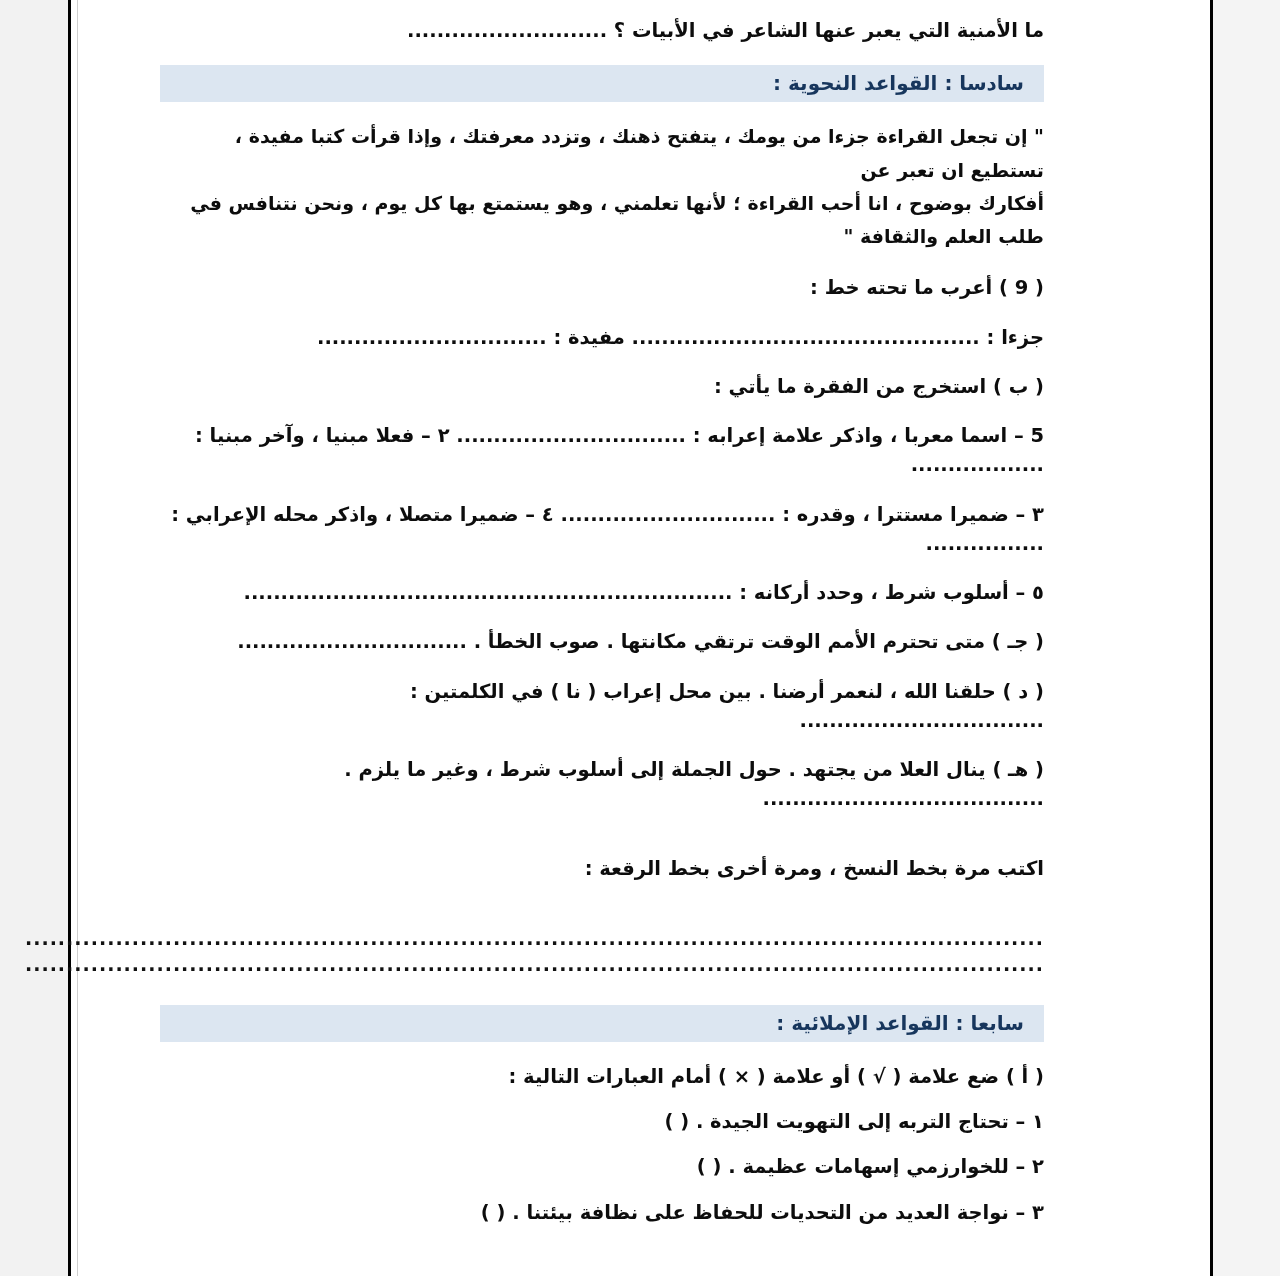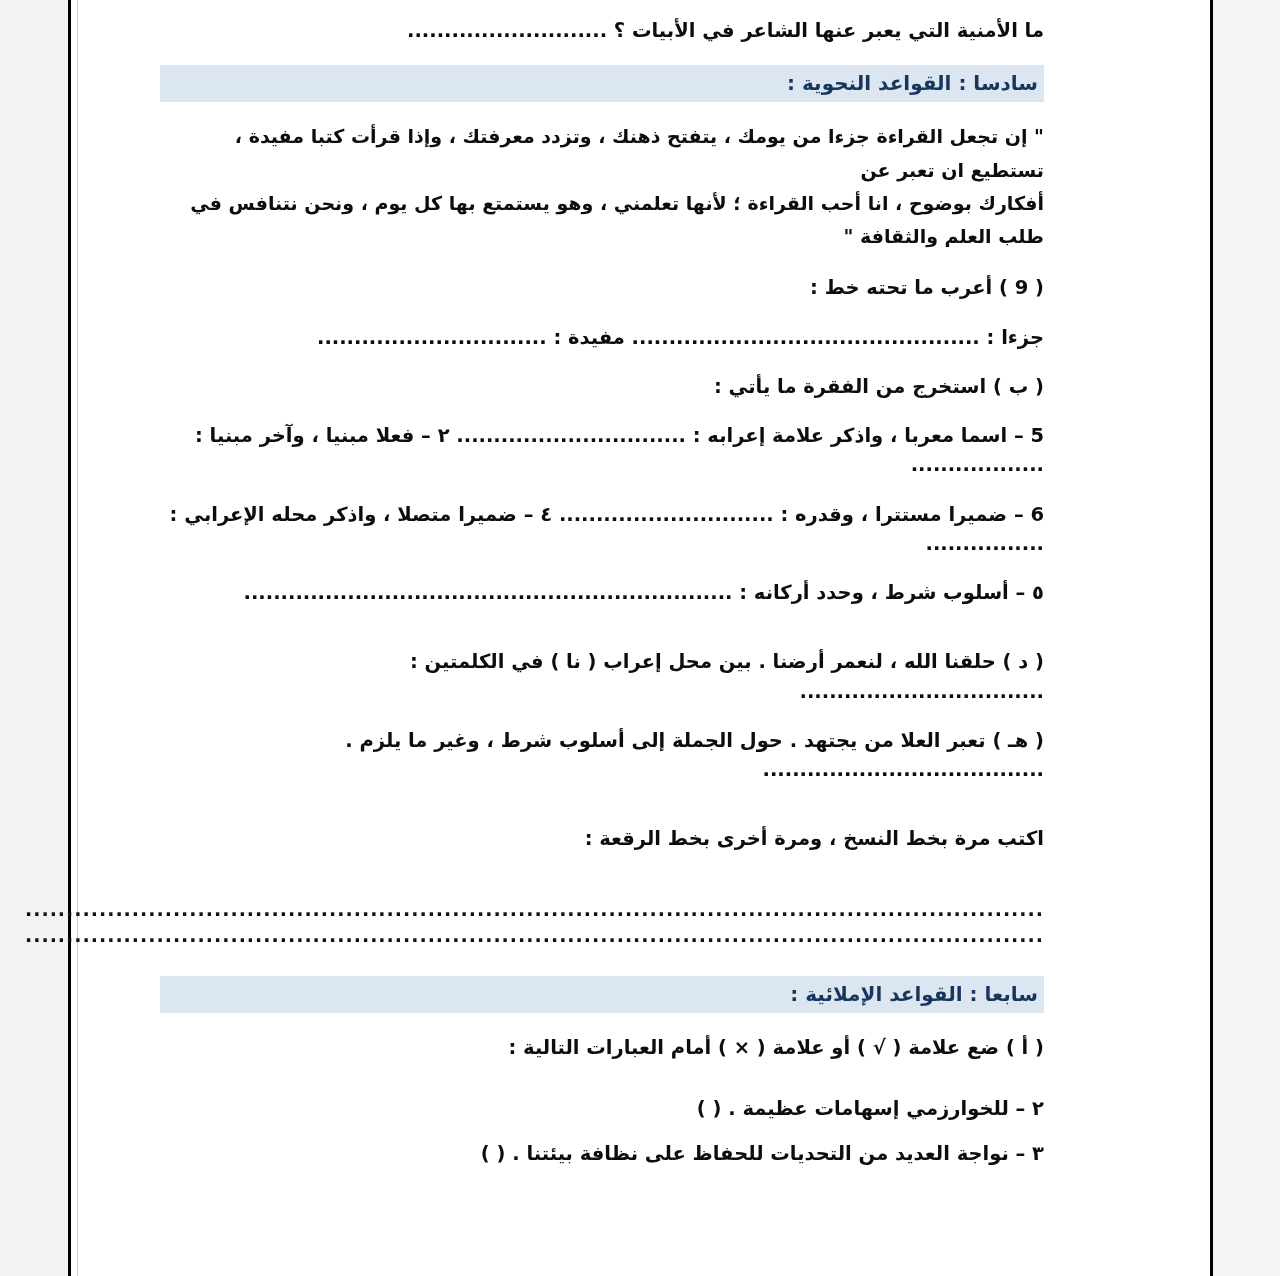--- a/index.html
+++ b/index.html
@@ -61,21 +61,21 @@
     font-weight: bold;
     line-height: 1.5;
     text-align: right;
     direction: rtl;
   }
   .section-head {
     background: #dce6f1;
     color: #17365d;
     font-weight: bold;
     font-size: 20px;
-    padding: 6px 6px 7px 14px;
+    padding: 6px 20px 7px 14px;
     margin: 0 160px 0 160px;
     text-align: right;
     direction: rtl;
   }
   .quote {
     font-size: 19px;
     line-height: 1.75;
     text-align: right;
     padding: 0 160px 0 160px;
     font-weight: bold;
@@ -121,28 +121,29 @@
   <div class="sp20"></div>
 
   <div class="row">( 9 ) أعرب ما تحته خط :</div>
   <div class="sp20"></div>
   <div class="row">جزءا : ............................................... مفيدة : ...............................</div>
   <div class="sp20"></div>
   <div class="row">( ب ) استخرج من الفقرة ما يأتي :</div>
   <div class="sp20"></div>
   <div class="row">5 – اسما معربا ، واذكر علامة إعرابه : ............................... ٢ – فعلا مبنيا ، وآخر مبنيا : ..................</div>
   <div class="sp20"></div>
-  <div class="row">6 – ضميرا مستترا ، وقدره : ............................. ٤ – ضميرا متصلا ، واذكر محله الإعرابي : ................</div>
+  <div class="row">٣ – ضميرا مستترا ، وقدره : ............................. ٤ – ضميرا متصلا ، واذكر محله الإعرابي : ................</div>
   <div class="sp20"></div>
   <div class="row">٥ – أسلوب شرط ، وحدد أركانه : ..................................................................</div>
   <div class="sp20"></div>
+  <div class="row">( جـ ) متى تحترم الأمم الوقت ترتقي مكانتها .  صوب الخطأ . ...............................</div>
   <div class="sp20"></div>
   <div class="row">( د ) حلقنا الله ، لنعمر أرضنا . بين محل إعراب ( نا ) في الكلمتين : .................................</div>
   <div class="sp20"></div>
-  <div class="row">( هـ ) تعبر العلا من يجتهد .  حول الجملة إلى أسلوب شرط ، وغير ما يلزم . ......................................</div>
+  <div class="row">( هـ ) ينال العلا من يجتهد .  حول الجملة إلى أسلوب شرط ، وغير ما يلزم . ......................................</div>
 
   <div class="sp20"></div>
 
 
   <div class="sp20"></div>
 
   <div class="row">اكتب مرة بخط النسخ ، ومرة أخرى بخط الرقعة :</div>
   <div class="sp20"></div>
 
   <div class="sp24"></div>
@@ -152,19 +153,20 @@
   <div class="dotline">............................................................................................................................</div>
 
   <div class="sp30"></div>
 
   <div class="section-head">سابعا : القواعد الإملائية :</div>
 
   <div class="sp20"></div>
 
   <div class="row">( أ ) ضع علامة ( √ ) أو علامة ( × ) أمام العبارات التالية :</div>
   <div class="sp16"></div>
+  <div class="row">١ – تحتاج التربه إلى التهويت الجيدة . (    )</div>
   <div class="sp16"></div>
   <div class="row">٢ – للخوارزمي إسهامات عظيمة . (    )</div>
   <div class="sp16"></div>
   <div class="row">٣ – نواجة العديد من التحديات للحفاظ على نظافة بيئتنا . (    )</div>
   <div class="sp16"></div>
 
 </div>
 
 </body></html>

